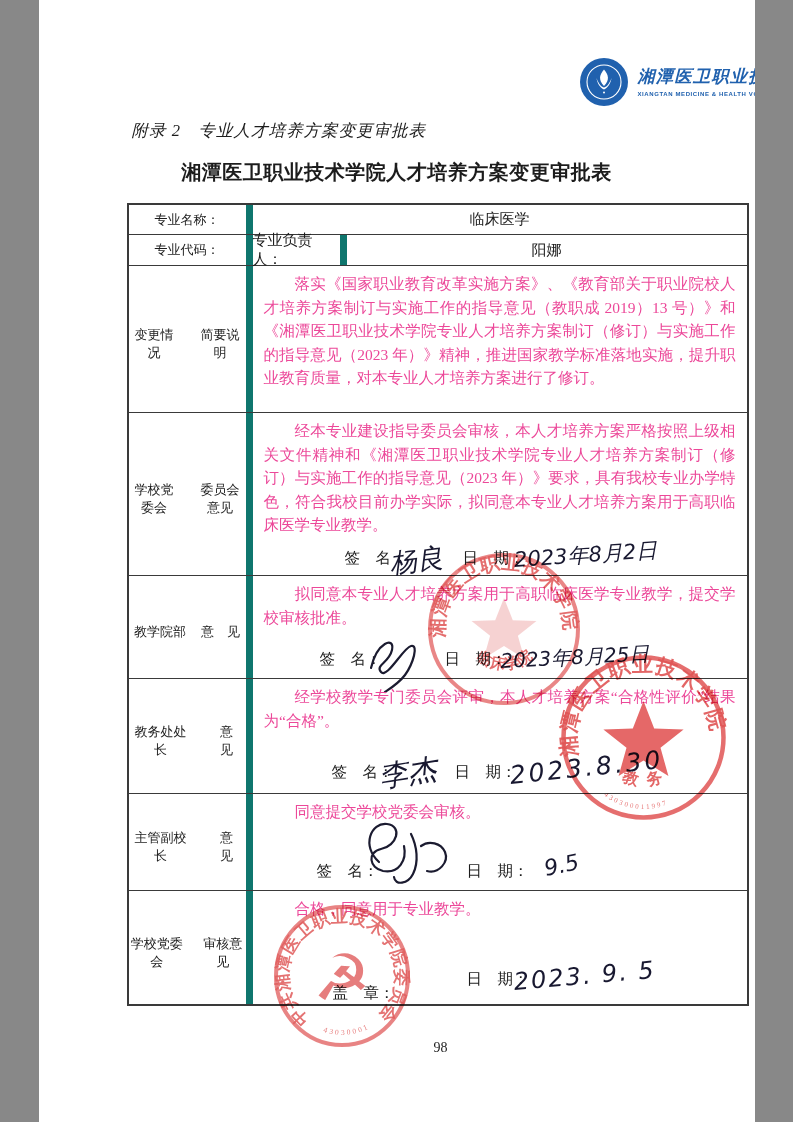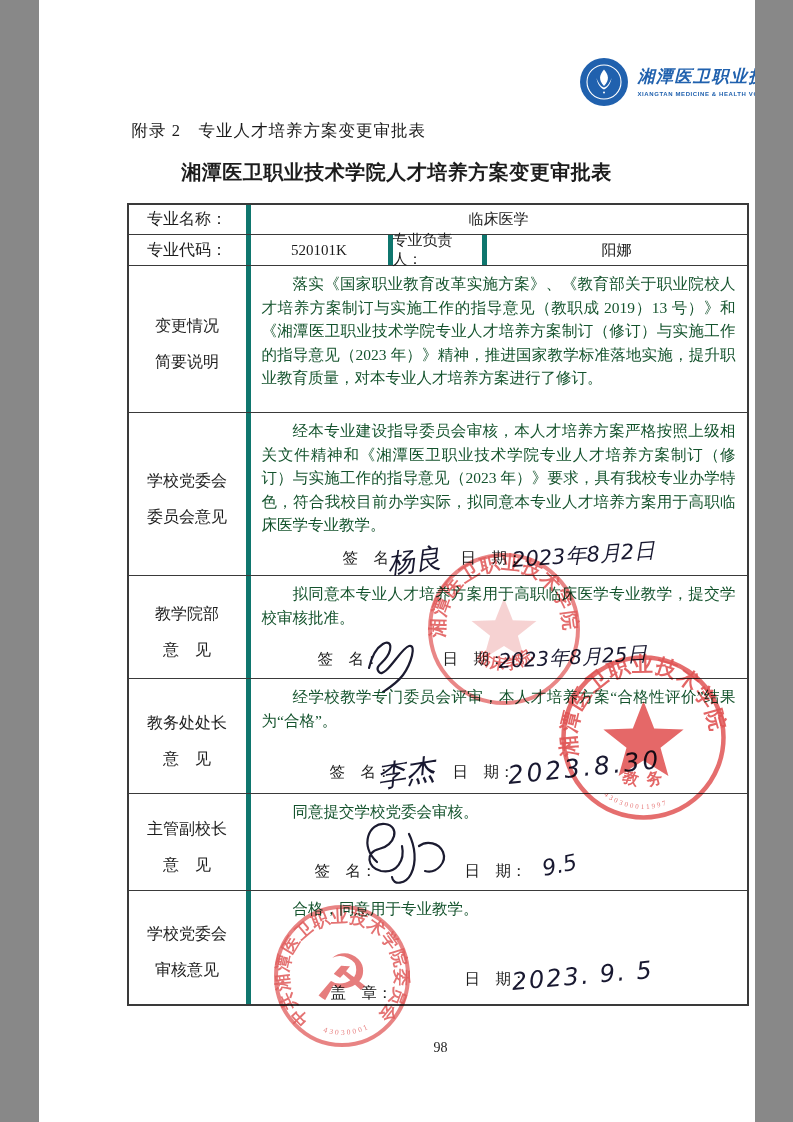--- a/index.html
+++ b/index.html
@@ -8,38 +8,38 @@
     font-family:"Liberation Serif","DejaVu Serif",serif;color:#1c1c1c;overflow:hidden;
   }
   
   .logo{position:absolute;left:540px;top:57px;display:flex;align-items:flex-start;}
   .logo-text{margin-left:9px;padding-top:8px;}
   .logo-cn{font-family:"DejaVu Serif","Liberation Serif",serif;font-weight:700;font-style:italic;
     font-size:17px;letter-spacing:1.5px;color:#2061ae;white-space:nowrap;}
   .logo-en{font-family:"Liberation Sans","DejaVu Sans",sans-serif;font-weight:700;
     font-size:6px;letter-spacing:.6px;color:#2061ae;margin-top:3px;white-space:nowrap;}
   
-  .appendix{position:absolute;left:93px;top:120px;font-size:16.5px;letter-spacing:1px;}
+  .appendix{position:absolute;left:93px;top:120px;font-size:16.5px;letter-spacing:1px;font-style:italic;}
   .doc-title{position:absolute;left:0;top:159px;width:100%;text-align:center;
     font-family:"Liberation Sans","DejaVu Sans",sans-serif;font-weight:700;font-size:20px;letter-spacing:.5px;}
   
   .form-table{position:absolute;left:88px;top:203px;width:618px;border:2px solid #3a3a3a;background:transparent;}
   .tr{display:flex;border-top:1px solid #3a3a3a;box-sizing:border-box;}
   .tr:first-child{border-top:none;}
-  .td{border-left:5px solid #0f766e;box-sizing:border-box;min-width:0;}
+  .td{border-left:7px solid #0f766e;box-sizing:border-box;min-width:0;}
   .td:first-child{border-left:none;}
   .label-col{width:117px;flex:0 0 117px;display:flex;align-items:center;justify-content:center;
-    font-size:16px;text-align:center;}
-  .label-lines{display:flex;flex-direction:column;gap:15px;align-items:center;margin-top:10px;}
+    font-size:13px;text-align:center;}
+  .label-lines{display:flex;gap:15px;align-items:center;margin-top:10px;}
   .value-center{display:flex;align-items:center;justify-content:center;font-size:15px;}
   .w142{width:142px;flex:0 0 142px;}
   .w94{width:94px;flex:0 0 94px;}
   .flex1{flex:1 1 auto;}
   .opinion{flex:1 1 auto;position:relative;padding:6px 11px 4px 11px;font-size:15.5px;line-height:23.5px;}
-  .body-text{margin:0;text-indent:2em;text-align:justify;color:#14532d;}
+  .body-text{margin:0;text-indent:2em;text-align:justify;color:#ec4899;}
   .sig{position:absolute;font-size:15.5px;white-space:nowrap;}
   .hand{position:absolute;font-family:"DejaVu Sans","Liberation Sans",sans-serif;font-style:italic;
     color:#181830;white-space:nowrap;transform-origin:left bottom;}
   .scrawl{position:absolute;overflow:visible;}
   .scrawl path{stroke:#1b1b30;stroke-width:2.2px;fill:none;stroke-linecap:round;stroke-linejoin:round;}
   
   .stamp{position:absolute;pointer-events:none;mix-blend-mode:multiply;opacity:.88;}
   
   .page-number{position:absolute;left:0;top:1040px;width:100%;text-align:center;font-size:14px;margin-left:44px;}
 </style>
@@ -67,21 +67,20 @@
 
   <div class="form-table">
 
     <div class="tr" style="height:29px">
       <div class="td label-col">专业名称：</div>
       <div class="td value-center flex1">临床医学</div>
     </div>
 
     <div class="tr" style="height:31px">
       <div class="td label-col">专业代码：</div>
-      <div class="td value-center w142">520101K</div>
       <div class="td value-center w94">专业负责人：</div>
       <div class="td value-center flex1">阳娜</div>
     </div>
 
     <div class="tr" style="height:147px">
       <div class="td label-col">
         <div class="label-lines">
           <span>变更情况</span>
           <span>简要说明</span>
         </div>

